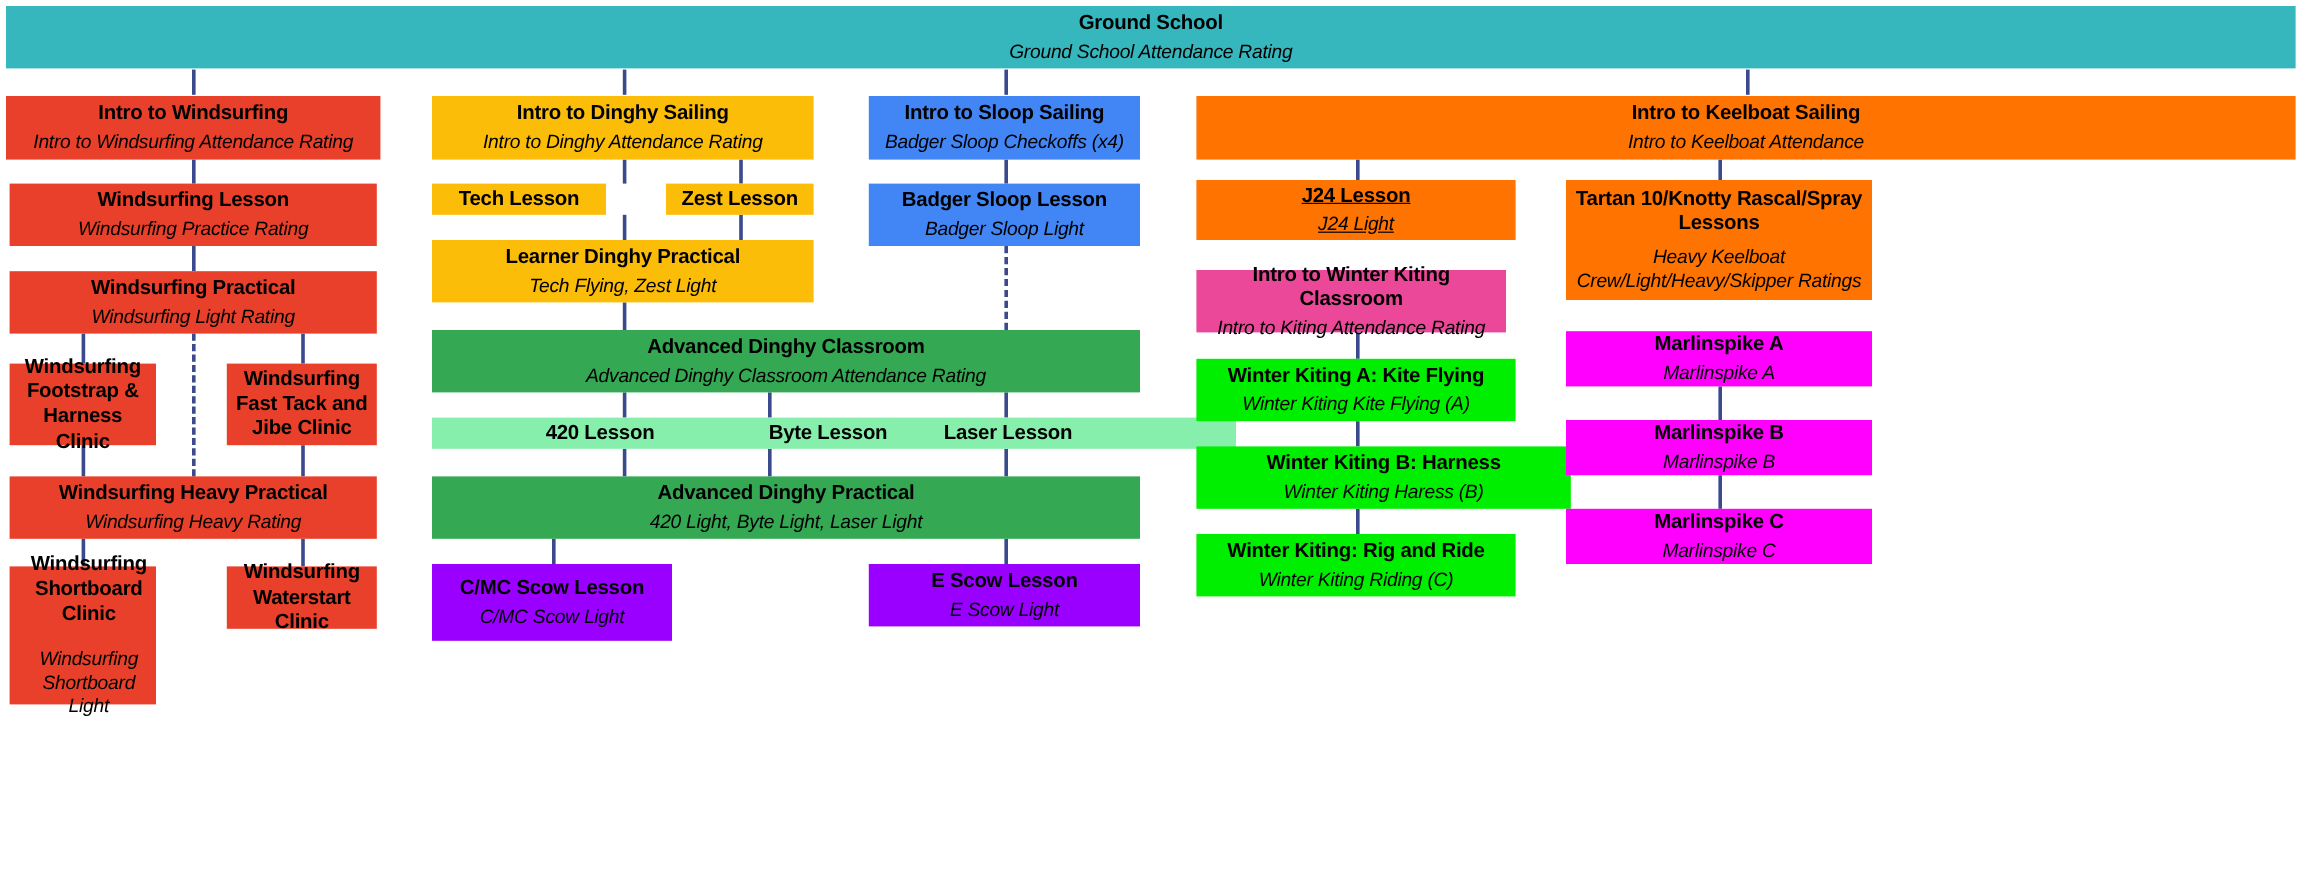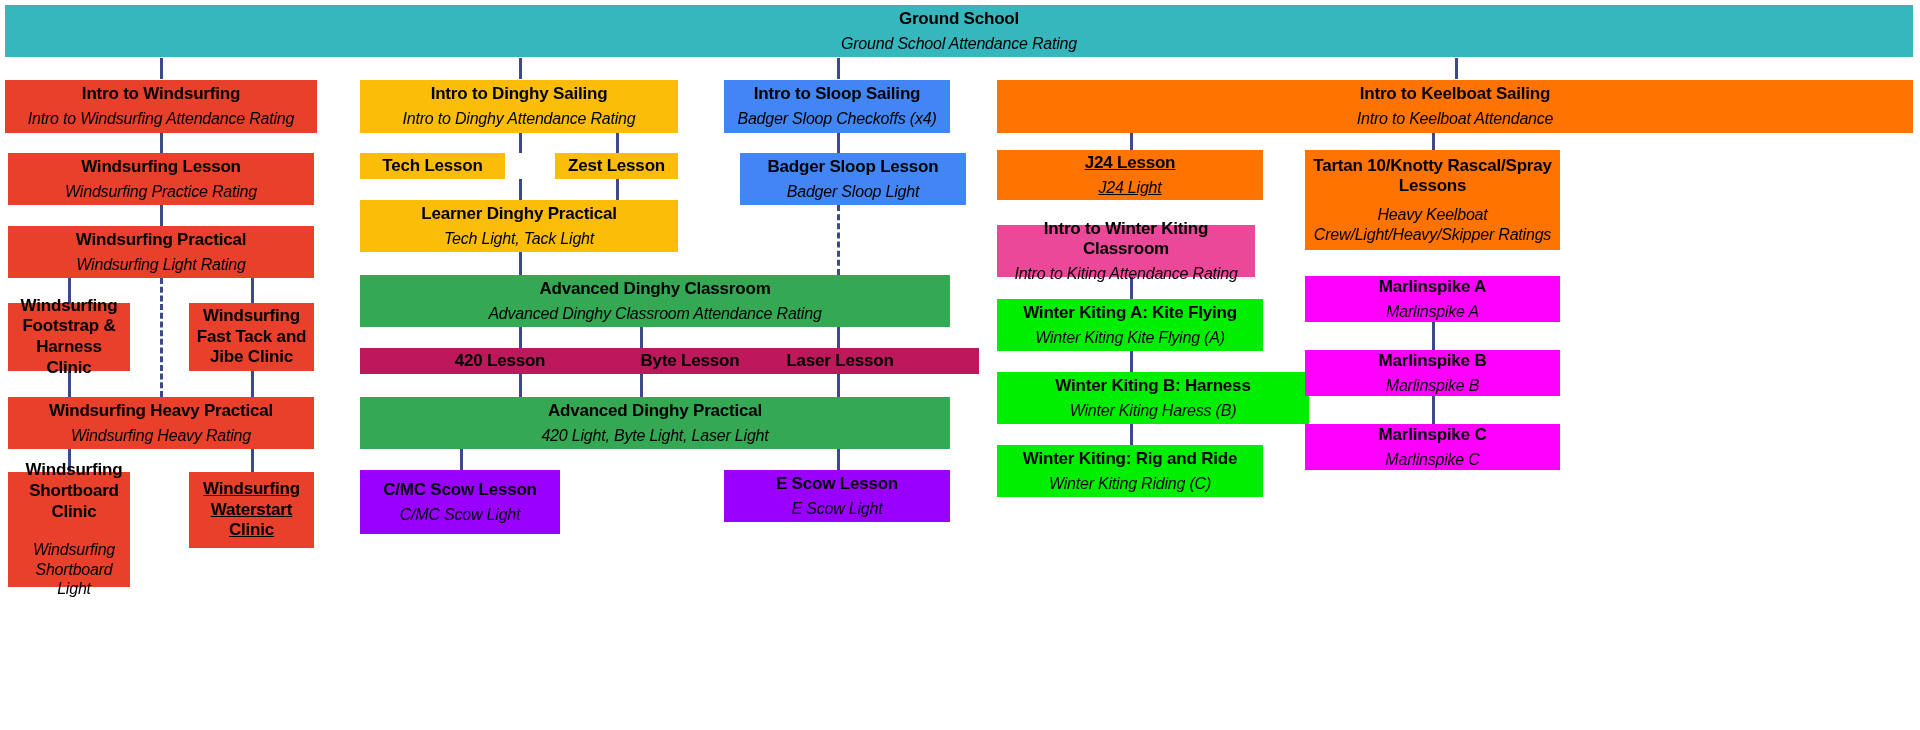--- a/index.html
+++ b/index.html
@@ -122,63 +122,63 @@
       <div class="title">Windsurfing Fast Tack and Jibe Clinic</div>
     </div>
     <div class="node" style="left: 8px; top: 397px; width: 306px; height: 52px; background: rgb(232, 64, 42);">
       <div class="title">Windsurfing Heavy Practical</div>
       <div class="sub">Windsurfing Heavy Rating</div>
     </div>
     <div class="node gap" style="left: 8px; top: 472px; width: 122px; height: 115px; background: rgb(232, 64, 42); padding-left: 16px;">
       <div class="title">Windsurfing Shortboard Clinic</div>
       <div class="sub">Windsurfing Shortboard Light</div>
     </div>
-    <div class="node" style="left: 189px; top: 472px; width: 125px; height: 76px; background: rgb(232, 64, 42); text-decoration: underline;">
+    <div class="node" style="left: 189px; top: 472px; width: 125px; height: 52px; background: rgb(232, 64, 42);">
       <div class="title">Windsurfing Waterstart Clinic</div>
     </div>
     <div class="node" style="left: 360px; top: 80px; width: 318px; height: 53px; background: rgb(251, 189, 8);">
       <div class="title">Intro to Dinghy Sailing</div>
       <div class="sub">Intro to Dinghy Attendance Rating</div>
     </div>
     <div class="node" style="left: 360px; top: 153px; width: 145px; height: 26px; background: rgb(251, 189, 8);">
       <div class="title">Tech Lesson</div>
     </div>
     <div class="node" style="left: 555px; top: 153px; width: 123px; height: 26px; background: rgb(251, 189, 8);">
       <div class="title">Zest Lesson</div>
     </div>
     <div class="node" style="left: 360px; top: 200px; width: 318px; height: 52px; background: rgb(251, 189, 8);">
       <div class="title">Learner Dinghy Practical</div>
-      <div class="sub">Tech Light, Tack Light</div>
+      <div class="sub">Tech Flying, Zest Light</div>
     </div>
     <div class="node" style="left: 360px; top: 275px; width: 590px; height: 52px; background: rgb(52, 168, 83);">
       <div class="title">Advanced Dinghy Classroom</div>
       <div class="sub">Advanced Dinghy Classroom Attendance Rating</div>
     </div>
-    <div class="node" style="left: 360px; top: 348px; width: 619px; height: 26px; background: #be185d; flex-direction: row; justify-content: flex-start; padding: 3px;">
+    <div class="node" style="left: 360px; top: 348px; width: 670px; height: 26px; background: #86efac; flex-direction: row; justify-content: flex-start; padding: 3px;">
       <div class="title" style="position: absolute; left: 60px; width: 160px; text-align: center; top: 3px;">420 Lesson</div>
       <div class="title" style="position: absolute; left: 250px; width: 160px; text-align: center; top: 3px;">Byte Lesson</div>
       <div class="title" style="position: absolute; left: 400px; width: 160px; text-align: center; top: 3px;">Laser Lesson</div>
     </div>
     <div class="node" style="left: 360px; top: 397px; width: 590px; height: 52px; background: rgb(52, 168, 83);">
       <div class="title">Advanced Dinghy Practical</div>
       <div class="sub">420 Light, Byte Light, Laser Light</div>
     </div>
     <div class="node" style="left: 360px; top: 470px; width: 200px; height: 64px; background: rgb(153, 0, 255);">
       <div class="title">C/MC Scow Lesson</div>
       <div class="sub">C/MC Scow Light</div>
     </div>
     <div class="node" style="left: 724px; top: 470px; width: 226px; height: 52px; background: rgb(153, 0, 255);">
       <div class="title">E Scow Lesson</div>
       <div class="sub">E Scow Light</div>
     </div>
     <div class="node" style="left: 724px; top: 80px; width: 226px; height: 53px; background: rgb(66, 133, 244);">
       <div class="title">Intro to Sloop Sailing</div>
       <div class="sub">Badger Sloop Checkoffs (x4)</div>
     </div>
-    <div class="node" style="left: 740px; top: 153px; width: 226px; height: 52px; background: rgb(66, 133, 244);">
+    <div class="node" style="left: 724px; top: 153px; width: 226px; height: 52px; background: rgb(66, 133, 244);">
       <div class="title">Badger Sloop Lesson</div>
       <div class="sub">Badger Sloop Light</div>
     </div>
     <div class="node" style="left: 997px; top: 80px; width: 916px; height: 53px; background: rgb(255, 115, 0);">
       <div class="title">Intro to Keelboat Sailing</div>
       <div class="sub">Intro to Keelboat Attendance</div>
     </div>
     <div class="node" style="left: 997px; top: 150px; width: 266px; height: 50px; background: rgb(255, 115, 0); text-decoration: underline;">
       <div class="title">J24 Lesson</div>
       <div class="sub">J24 Light</div>

